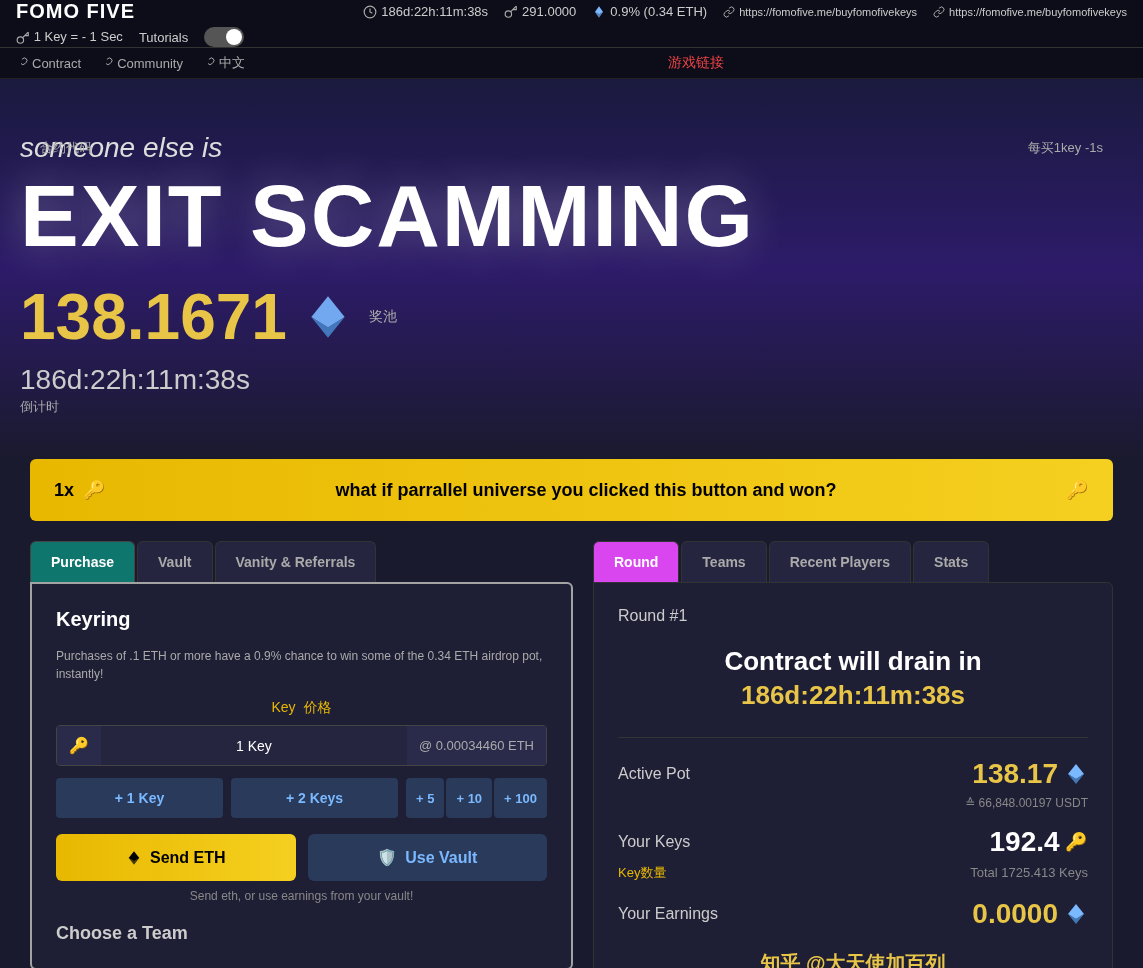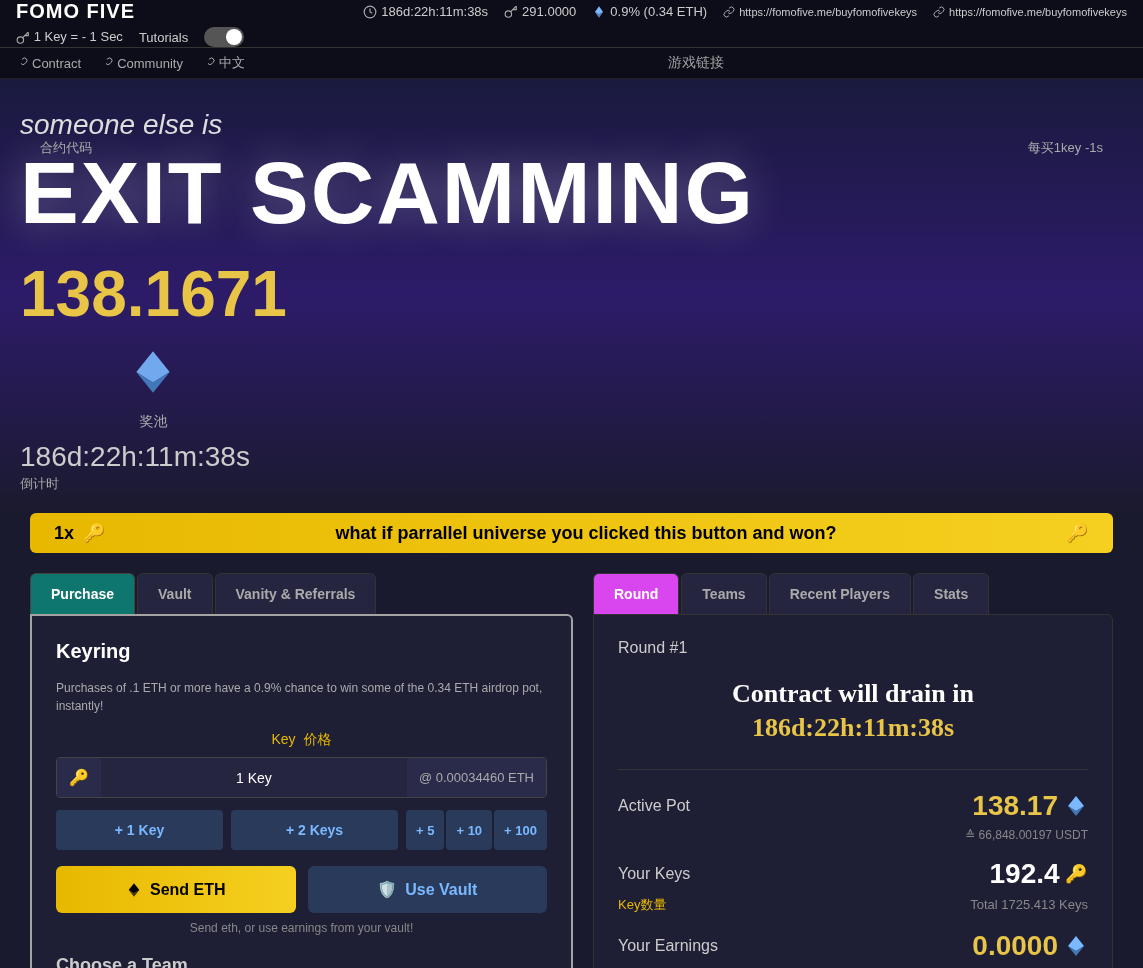--- a/index.html
+++ b/index.html
@@ -83,21 +83,21 @@
       font-size: 13px;
       cursor: pointer;
       display: flex;
       align-items: center;
       gap: 4px;
     }
     .nav-center {
       flex: 1;
       text-align: center;
       font-size: 14px;
-      color: #a3a3a3;
+      color: #ef4444;
     }
 
     
     .hero {
       background: linear-gradient(180deg, #1a1a3e 0%, #2d1b69 50%, #1a1a2e 100%);
       text-align: center;
       padding: 30px 20px 20px;
       position: relative;
       min-height: 380px;
       display: flex;
@@ -121,21 +121,20 @@
       line-height: 1;
       margin-bottom: 20px;
       text-shadow: 0 0 40px rgba(255,255,255,0.3);
     }
     .hero-pot {
       display: flex;
       align-items: center;
       justify-content: center;
       gap: 16px;
       margin-bottom: 10px;
-      flex-direction: column;
     }
     .hero-amount {
       font-size: 64px;
       font-weight: bold;
       color: #e8c547;
     }
     .eth-diamond {
       width: 50px;
       height: 50px;
     }
@@ -158,21 +157,21 @@
       color: #aaa;
       font-size: 13px;
       text-align: right;
     }
 
     
     .buy-bar {
       background: linear-gradient(90deg, #e8b800, #f5d020);
       margin: 0 30px;
       border-radius: 6px;
-      padding: 9px 24px;
+      padding: 20px 24px;
       display: flex;
       align-items: center;
       gap: 16px;
       cursor: pointer;
       position: relative;
       z-index: 10;
     }
     .buy-bar-multiplier {
       color: #000;
       font-size: 18px;
@@ -407,21 +406,20 @@
 
     .round-title {
       font-size: 16px;
       color: #ccc;
       margin-bottom: 20px;
     }
 
     .drain-info {
       text-align: center;
       margin-bottom: 24px;
-      font-family: Liberation Serif, serif;
     }
     .drain-text {
       font-size: 26px;
       font-weight: bold;
       color: #fff;
       line-height: 1.3;
     }
 
     .divider {
       border: none;

